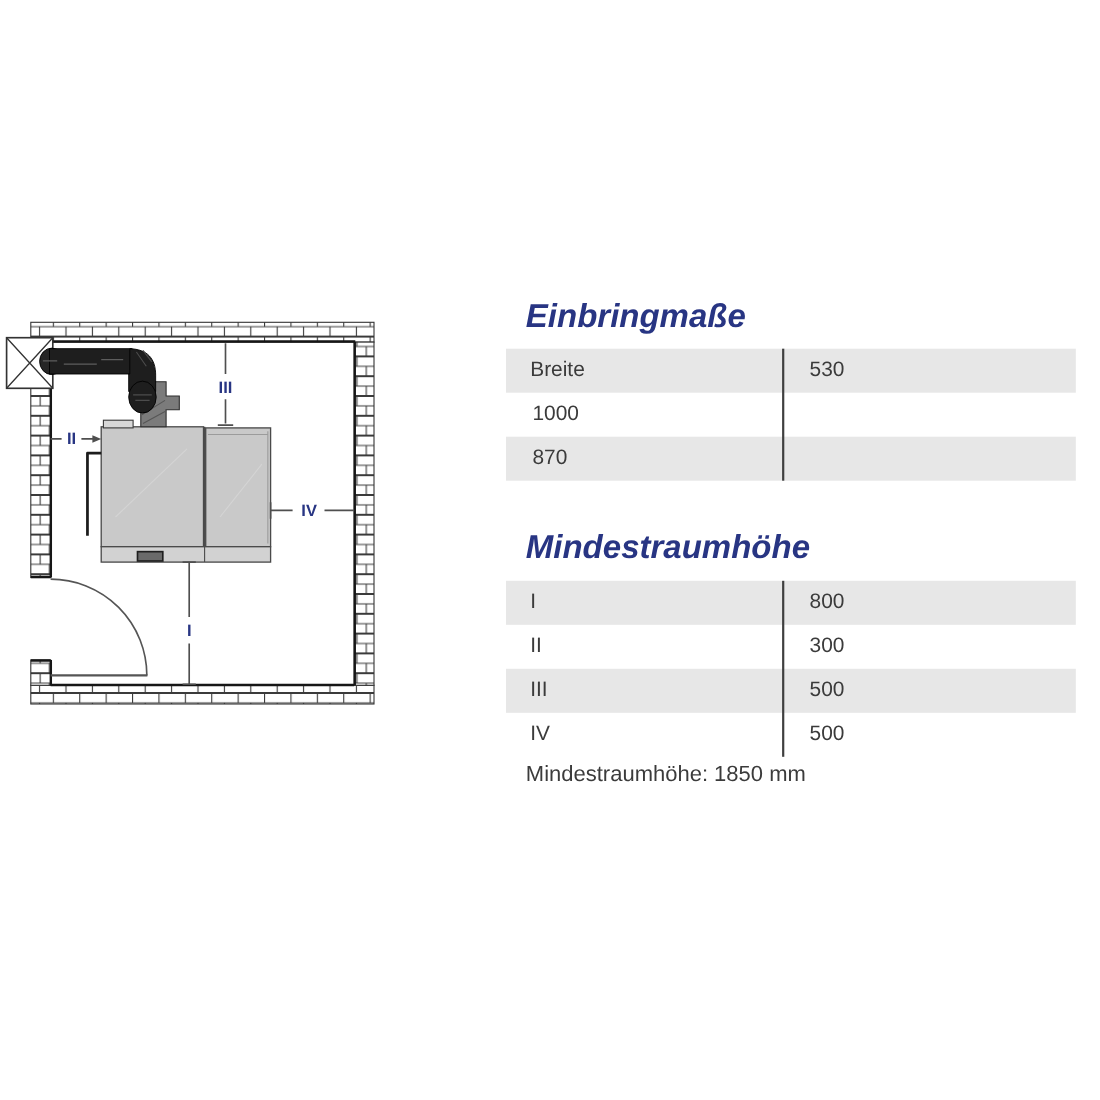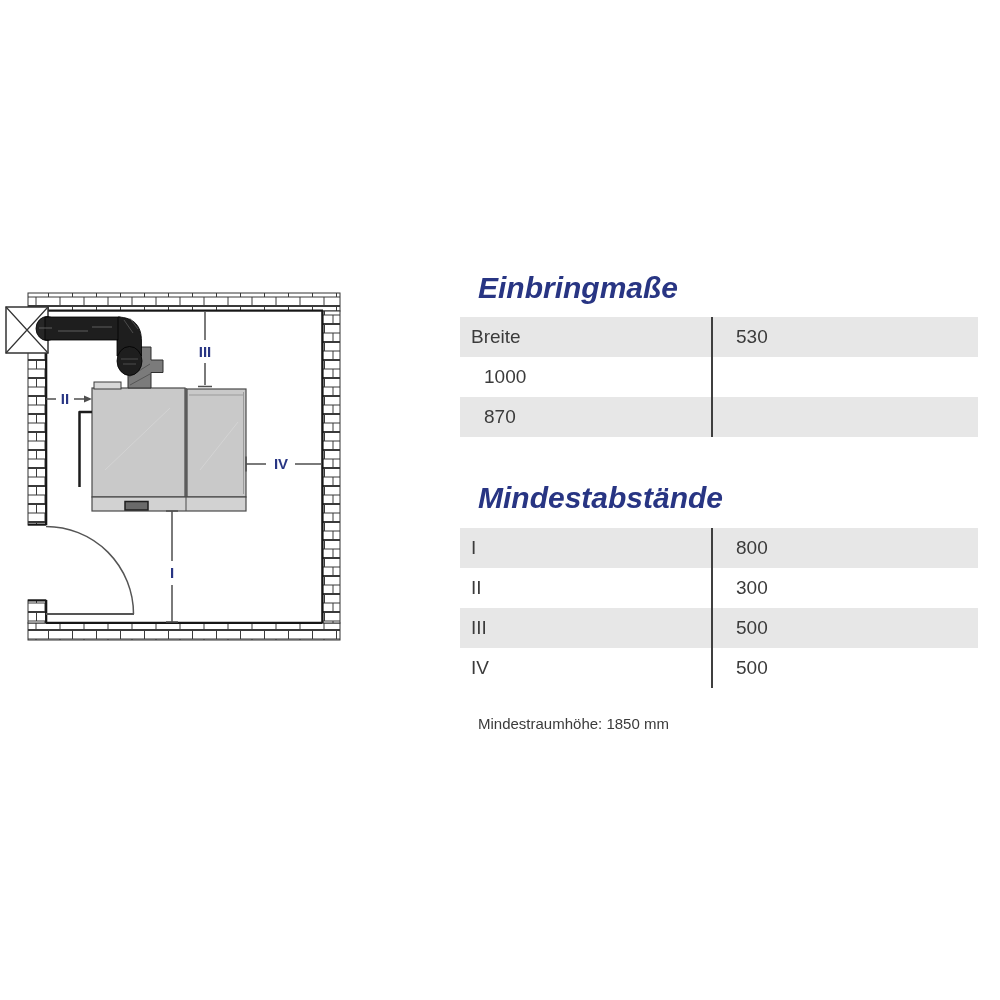--- a/index.html
+++ b/index.html
@@ -22,29 +22,29 @@
   }
   .spec-table{
     position:absolute;left:460px;width:518px;
   }
   .spec-table .rows{position:relative;}
   .spec-row{
     display:flex;height:40px;line-height:40px;
     font-size:19px;color:var(--table-text,#3b3b3b);
   }
   .spec-row.alt{background:var(--row-gray,#e7e7e7);}
-  .cell-label{width:252px;padding-left:11px;box-sizing:border-box;}
+  .cell-label{width:252px;padding-left:22px;box-sizing:border-box;}
   .cell-value{padding-left:24px;}
   .col-divider{
     position:absolute;left:251px;top:0;width:2px;
     background:var(--divider,#3f3f3f);
   }
   #footnote{
-    position:absolute;left:478px;top:715px;
-    font-size:15px;color:var(--table-text,#3b3b3b);white-space:nowrap;
+    position:absolute;left:478px;top:693px;
+    font-size:20px;color:var(--table-text,#3b3b3b);white-space:nowrap;
   }
 </style>
 </head>
 <body>
 
 <div id="diagram">
 <svg width="380" height="380" viewBox="0 280 380 380">
   <defs>
     <pattern id="brickH" width="24" height="18" patternUnits="userSpaceOnUse">
       <rect width="24" height="18" fill="#ffffff"></rect>
@@ -137,21 +137,21 @@
     <div class="spec-row">
       <div class="cell-value">1000</div>
     </div>
     <div class="spec-row alt">
       <div class="cell-value">870</div>
     </div>
     <div class="col-divider" style="height:120px;"></div>
   </div>
 </div>
 
-<div class="section-title" style="top:481px;">Mindestabstände</div>
+<div class="section-title" style="top:481px;">Mindestraumhöhe</div>
 
 <div class="spec-table" style="top:528px;">
   <div class="rows">
     <div class="spec-row alt">
       <div class="cell-label">I</div>
       <div class="cell-value">800</div>
     </div>
     <div class="spec-row">
       <div class="cell-label">II</div>
       <div class="cell-value">300</div>

